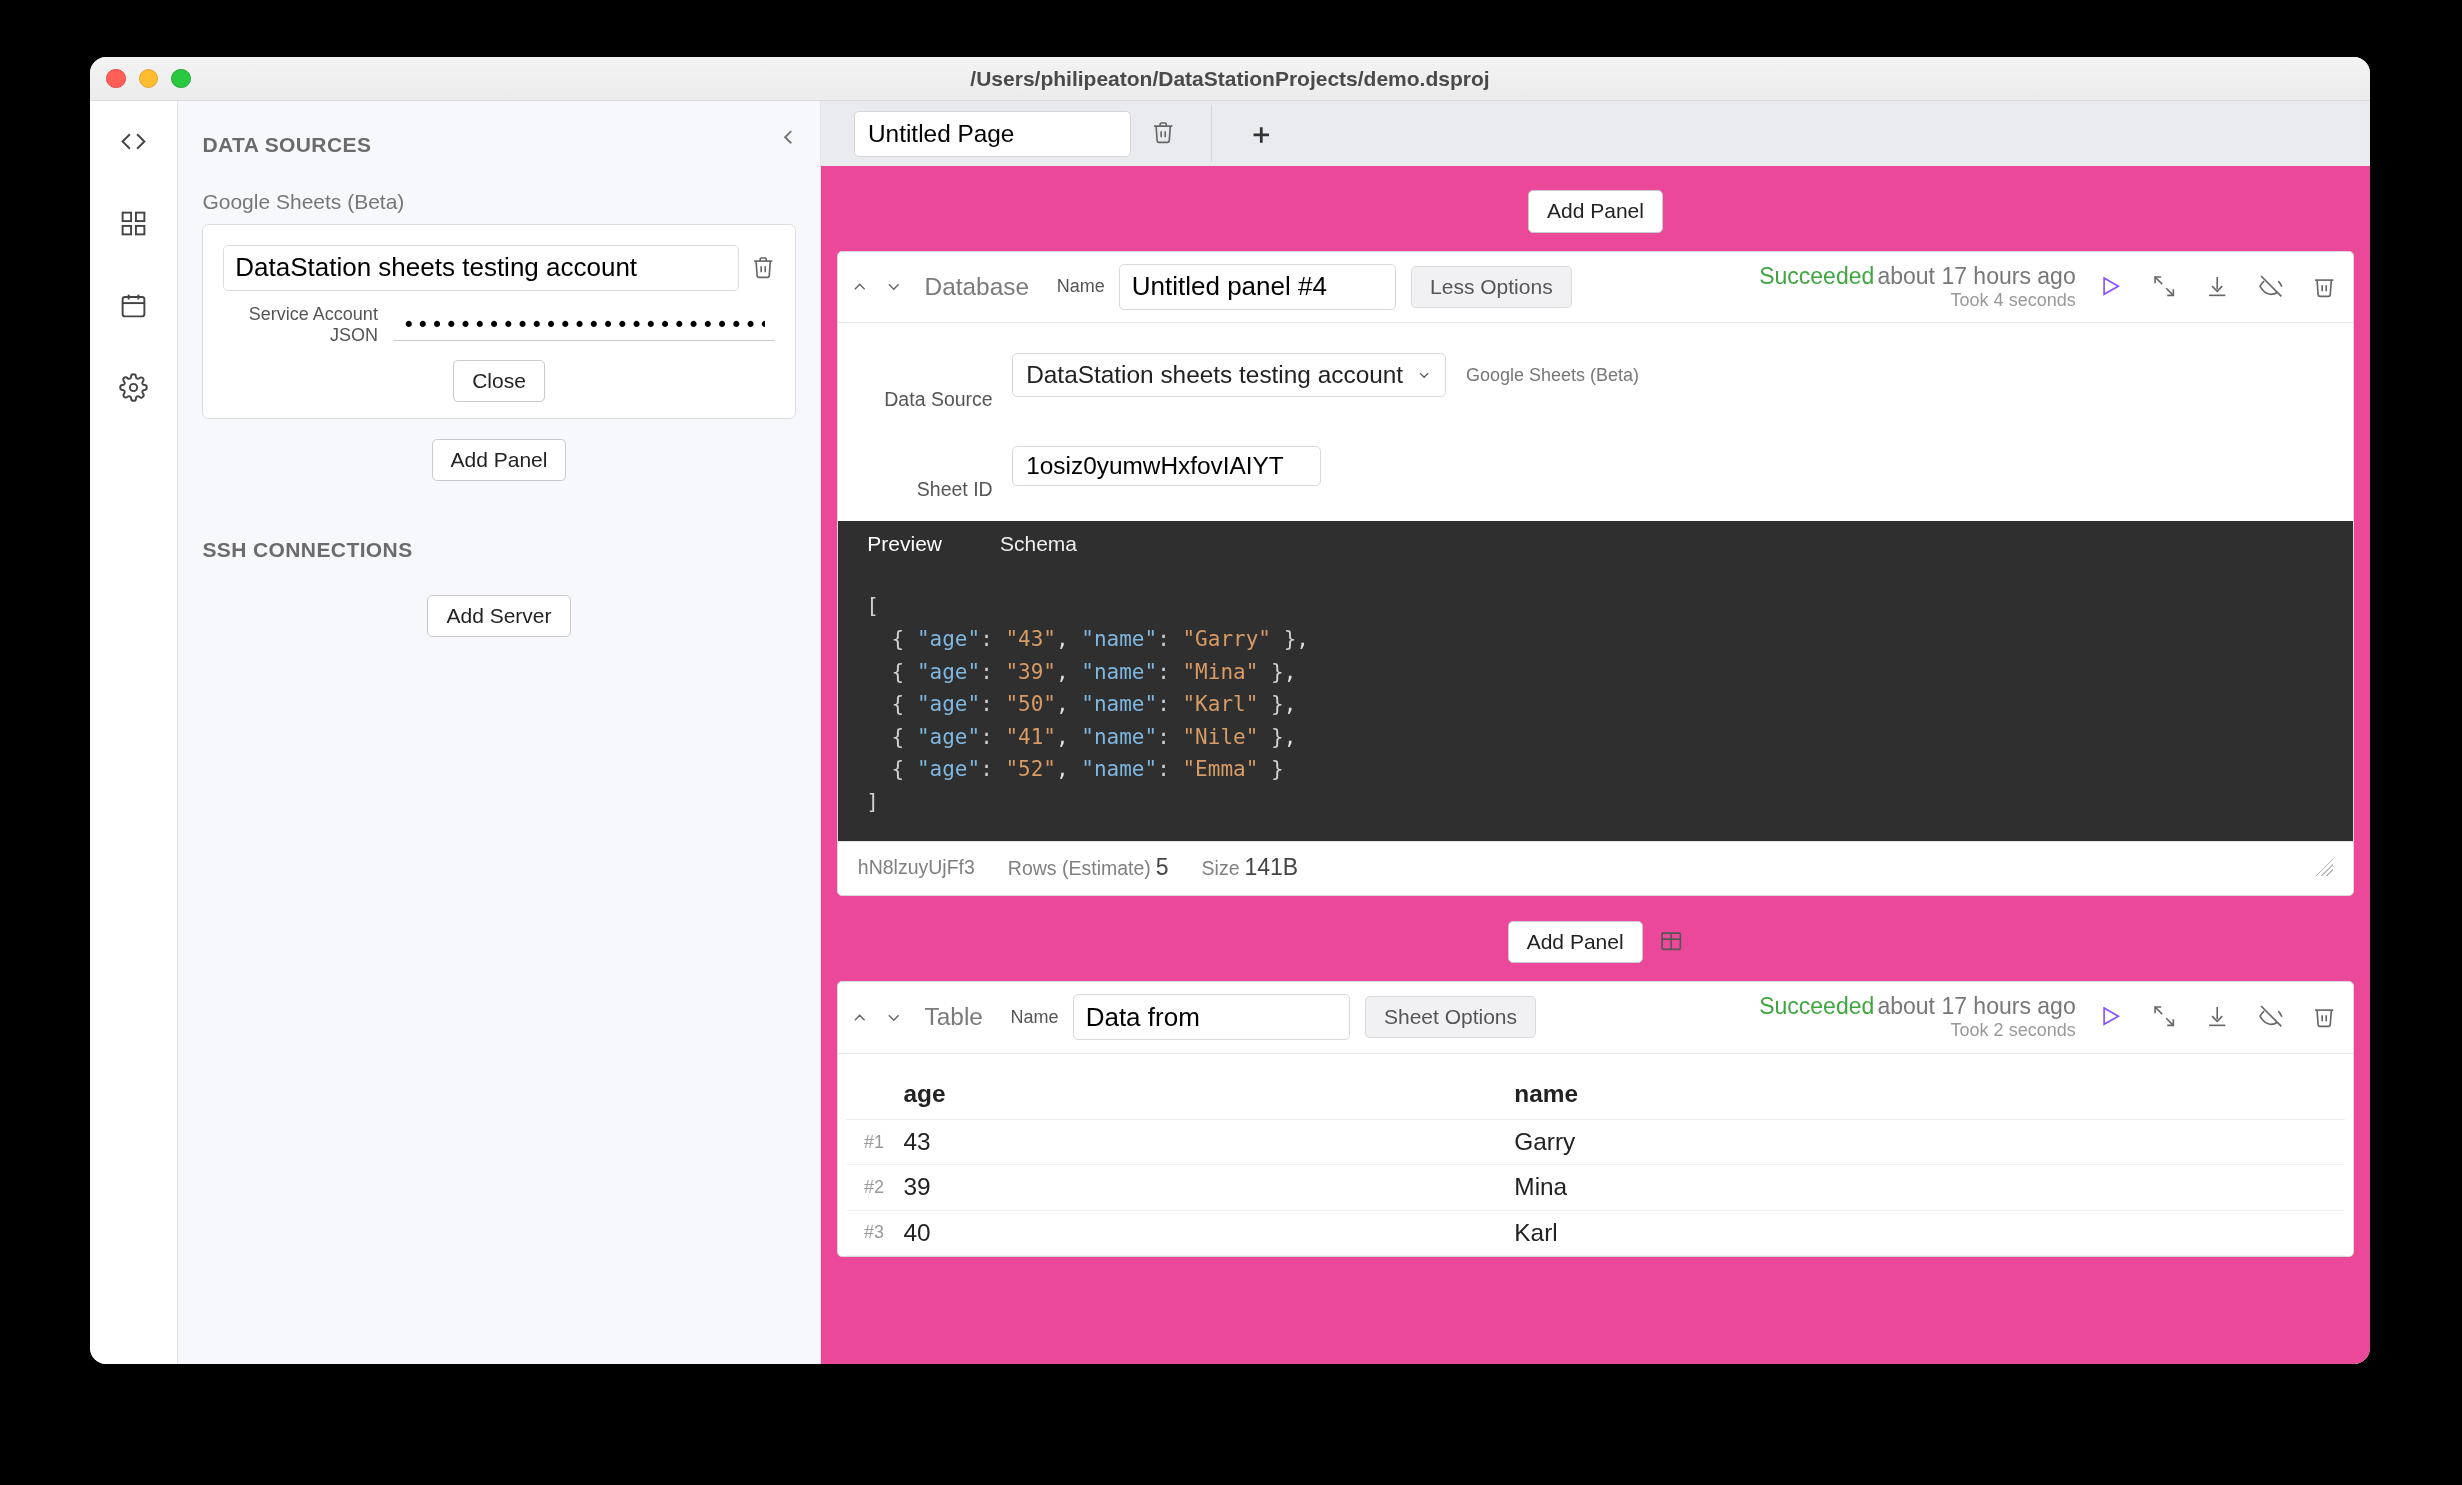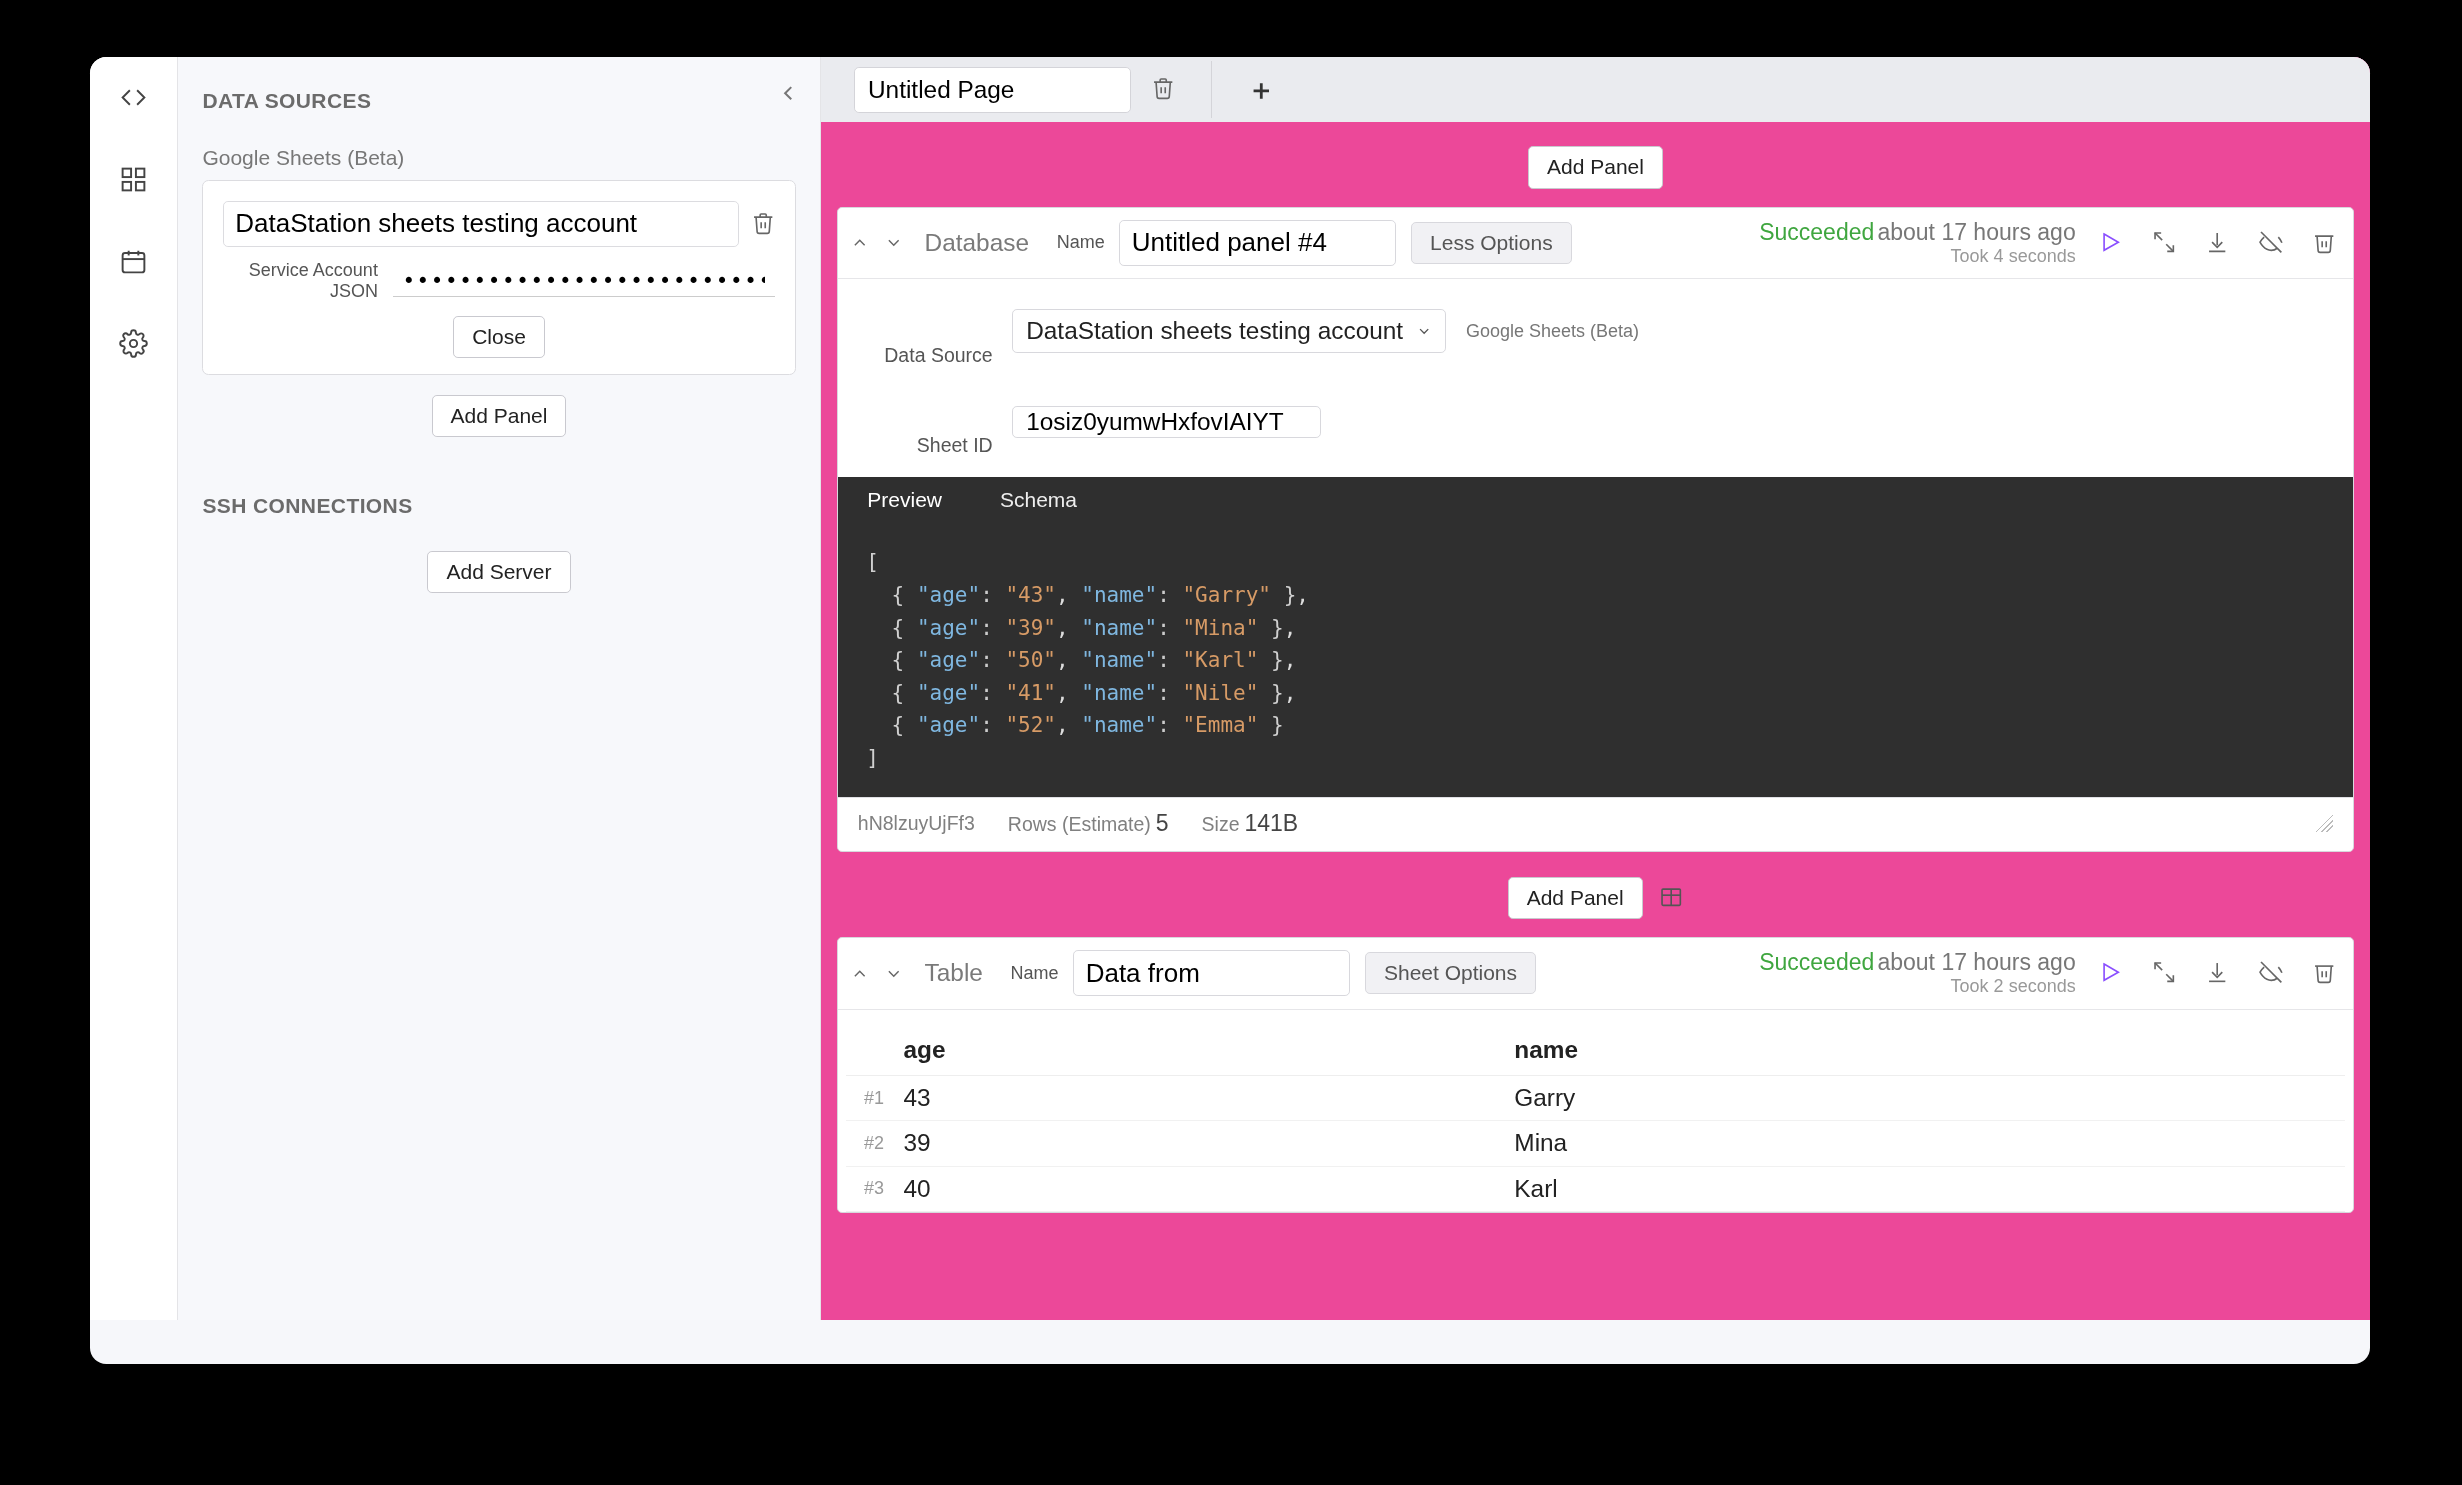--- a/index.html
+++ b/index.html
@@ -207,28 +207,36 @@
   }
   table.data th { text-align:left; font-weight:700; padding:11.4px 8.1px 11.4px 8.1px; border-bottom:0.8px solid #eee;}
   table.data td { padding:8.1px 8.1px; border-bottom:0.8px solid #f1f1f1;}
   table.data td.idx { color:#999; font-size:18px; width:49px; text-align:right; padding-right:11.4px;}
   table.data th.idx { width:49px; }
 
   .panel .body.tablebody { padding:14.7px 8.1px 0 8.1px; }
 
   .formrow input.fval-input{
     border:0.8px solid #d8d8dd; border-radius:4.9px;
-    font-size:24.4px; padding:8.1px 13px; height:32px; width:309px;
+    font-size:24.4px; padding:8.1px 13px; height:40px; width:309px;
   }
 </style>
 </head>
 <body>
 
 <div class="window">
 
+  <div class="titlebar">
+    <div class="traffic">
+      <div class="dot red"></div>
+      <div class="dot yellow"></div>
+      <div class="dot green"></div>
+    </div>
+    <div class="title-text">/Users/philipeaton/DataStationProjects/demo.dsproj</div>
+  </div>
 
   <div class="app">
 
     <div class="iconbar">
       <div class="ic">
         <svg viewBox="0 0 24 24">
             <polyline points="9 6 3 12 9 18"></polyline>
             <polyline points="15 6 21 12 15 18"></polyline>
           </svg>
       </div>

